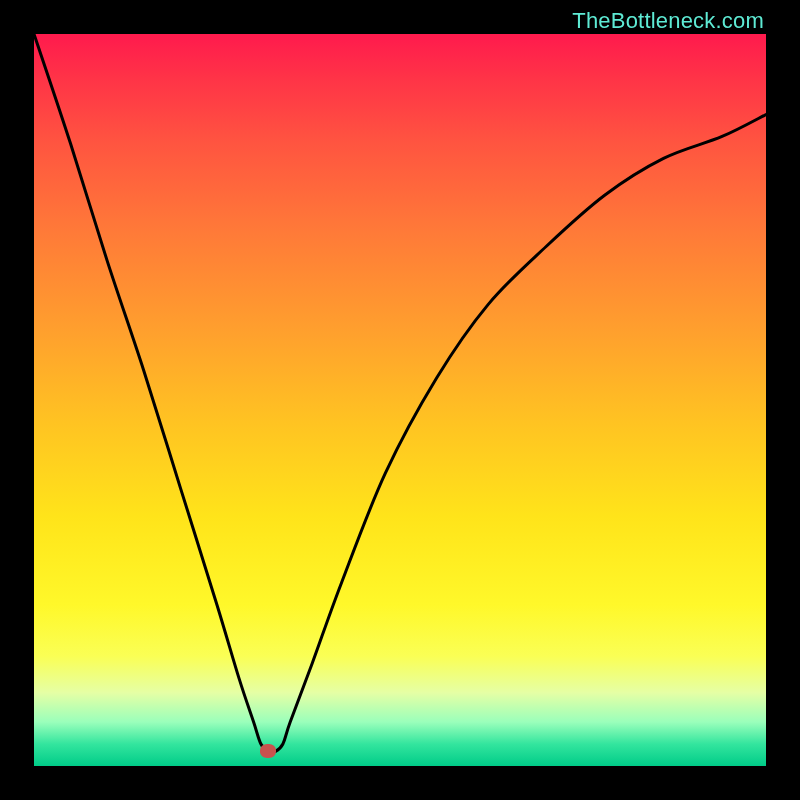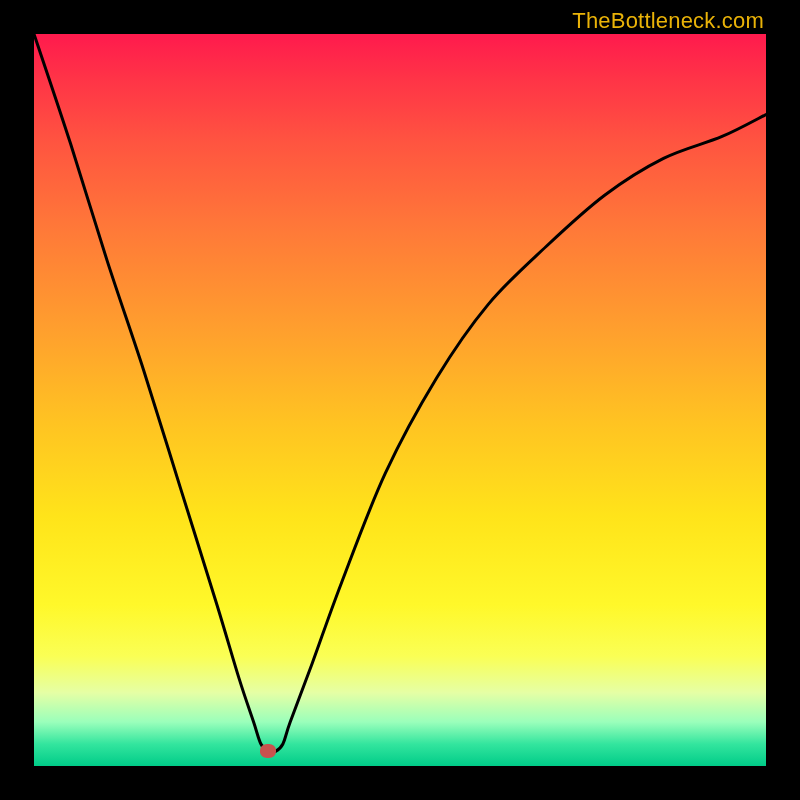--- a/index.html
+++ b/index.html
@@ -45,21 +45,21 @@
       #e5ffa5 90%,
       #9affbb 94%,
       #33e59e 97%,
       #00cc88 100%
     );
   }
   .watermark {
     position: absolute;
     top: 8px;
     right: 36px;
-    color: #eab308;
+    color: #5eead4;
     font-size: 22px;
     font-weight: 400;
     letter-spacing: 0.2px;
   }
   svg.curve {
     position: absolute;
     left: 0;
     top: 0;
     width: 100%;
     height: 100%;

